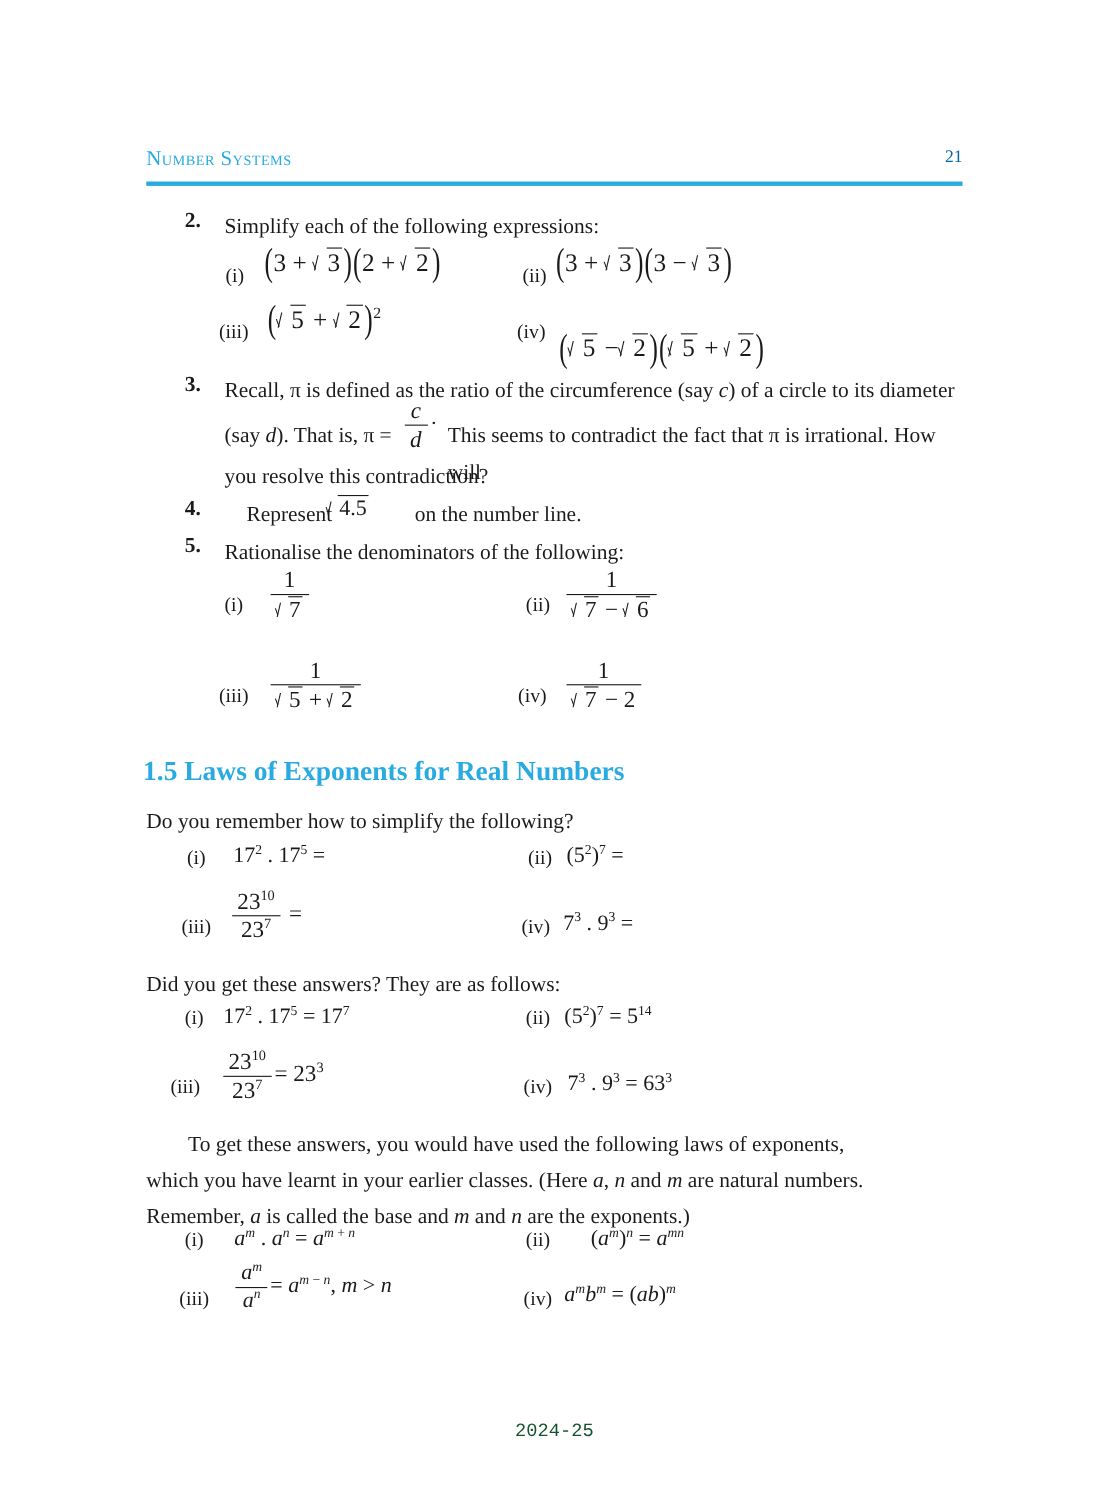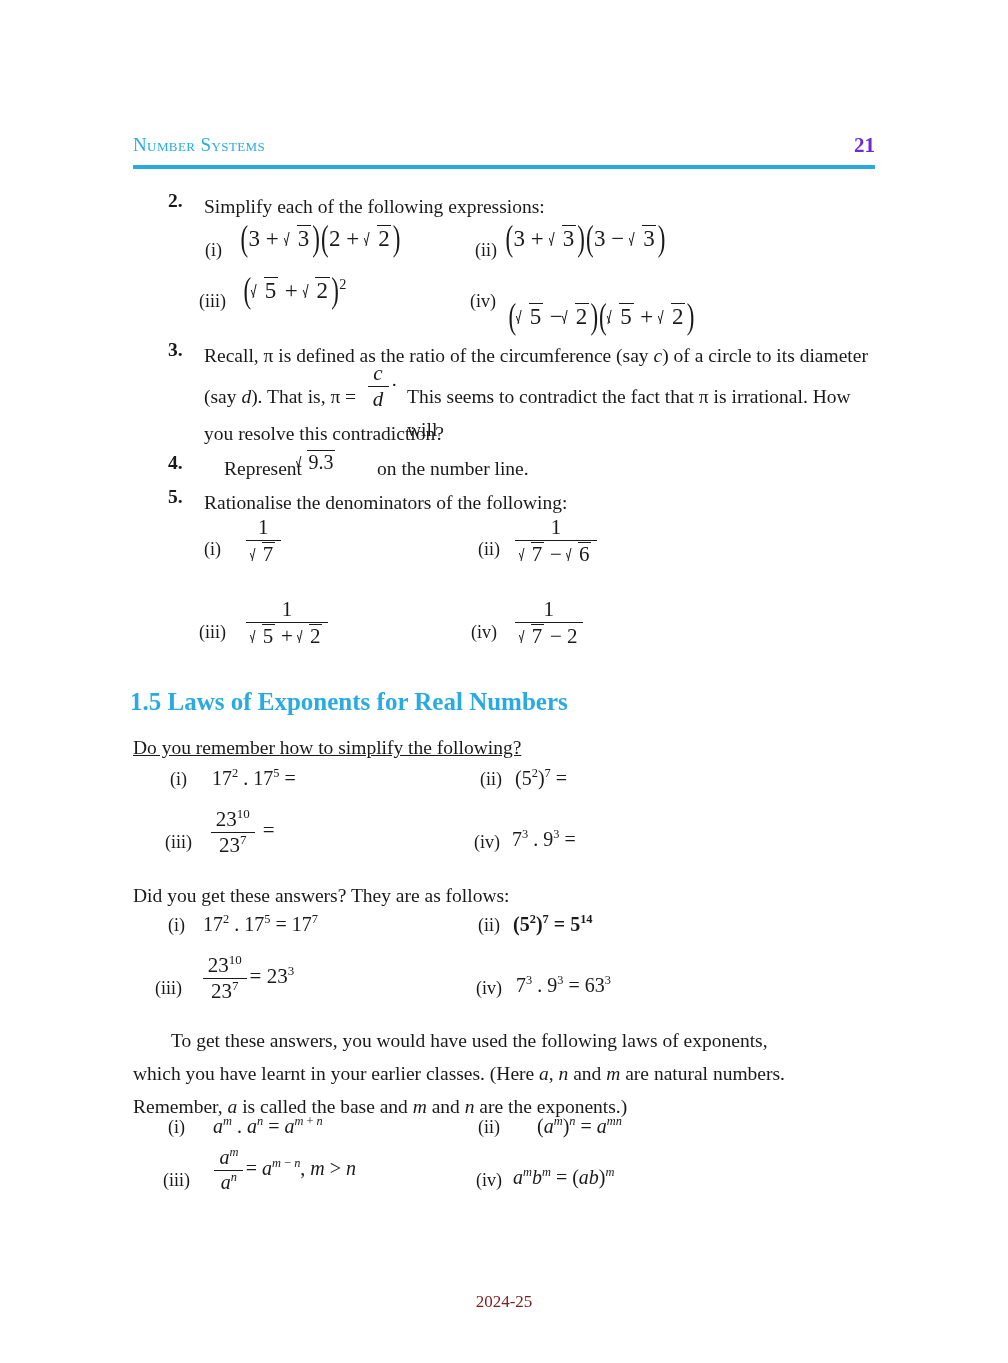--- a/index.html
+++ b/index.html
@@ -33,24 +33,23 @@
     justify-content: space-between;
   }
   .header-title {
     font-variant: small-caps;
     font-size: 19px;
     letter-spacing: 0.4px;
     color: #29abe2;
     line-height: 1;
   }
   .header-page {
-    font-size: 21px;
-    color: #6d28d9;
+    font-size: 16px;
+    color: #0369a1;
     line-height: 1;
-    font-weight: bold;
   }
   .header-rule {
     position: absolute;
     left: 133px;
     top: 165px;
     width: 742px;
     height: 4px;
     background: #29abe2;
   }
 
@@ -157,23 +156,23 @@
     white-space: nowrap;
   }
 
   
   .footer {
     position: absolute;
     left: 0;
     top: 1292px;
     width: 1008px;
     text-align: center;
-    font-family: Liberation Serif, serif;
+    font-family: Liberation Mono, monospace;
     font-size: 17px;
-    color: #7f1d1d;
+    color: #14532d;
   }
 </style>
 </head>
 <body>
 
 <div class="page">
 
   <div class="header">
     <span class="header-title">Number Systems</span>
     <span class="header-page">21</span>
@@ -212,21 +211,21 @@
   </div>
   <div style="position:absolute; left:365px; top:362px; font-size:21px;">
     <span class="frac"><span class="num"><i>c</i></span><span class="den"><i>d</i></span></span><span style="font-size:19.5px;">·</span>
   </div>
   <div class="item-body" style="left:407px; top:380px; width:472px;">This seems to contradict the fact that π is irrational. How will</div>
   <div class="item-body" style="left:204px; top:417px;">you resolve this contradiction?</div>
 
   <div class="item-num" style="left:168px; top:452px;">4.</div>
   <div class="item-body" style="left:204px; top:452px;margin-left:20px;">Represent</div>
   <div class="expr-sm" style="left:297px; top:450px;">
-    <span class="sqrt"><span class="rad">9.3</span></span>
+    <span class="sqrt"><span class="rad">4.5</span></span>
   </div>
   <div class="item-body" style="left:377px; top:452px;">on the number line.</div>
 
   <div class="item-num" style="left:168px; top:486px;">5.</div>
   <div class="item-body" style="left:204px; top:486px;">Rationalise the denominators of the following:</div>
 
   <div class="roman" style="left:204px; top:539px;">(i)</div>
   <div style="position:absolute; left:243px; top:516px; font-size:21px;">
     <span class="frac"><span class="num">1</span><span class="den"><span class="sqrt"><span class="rad">7</span></span></span></span>
   </div>
@@ -240,21 +239,21 @@
   <div style="position:absolute; left:243px; top:598px; font-size:21px;">
     <span class="frac"><span class="num">1</span><span class="den"><span class="sqrt"><span class="rad">5</span></span> +&nbsp;<span class="sqrt"><span class="rad">2</span></span></span></span>
   </div>
 
   <div class="roman" style="left:471px; top:622px;">(iv)</div>
   <div style="position:absolute; left:512px; top:598px; font-size:21px;">
     <span class="frac"><span class="num">1</span><span class="den"><span class="sqrt"><span class="rad">7</span></span> − 2</span></span>
   </div>
 
   <div class="section-heading" style="left:130px; top:688px;">1.5 Laws of Exponents for Real Numbers</div>
-  <div class="para" style="left:133px; top:731px;text-decoration:underline;">Do you remember how to simplify the following?</div>
+  <div class="para" style="left:133px; top:731px;">Do you remember how to simplify the following?</div>
 
   <div class="roman" style="left:170px; top:769px;">(i)</div>
   <div class="expr-sm" style="left:212px; top:767px;">
     17<sup>2</sup> . 17<sup>5</sup> =
   </div>
 
   <div class="roman" style="left:480px; top:769px;">(ii)</div>
   <div class="expr-sm" style="left:515px; top:767px;">
     (5<sup>2</sup>)<sup>7</sup> =
   </div>
@@ -270,21 +269,21 @@
   </div>
 
   <div class="para" style="left:133px; top:879px;">Did you get these answers? They are as follows:</div>
 
   <div class="roman" style="left:168px; top:915px;">(i)</div>
   <div class="expr-sm" style="left:203px; top:913px;">
     17<sup>2</sup> . 17<sup>5</sup> = 17<sup>7</sup>
   </div>
 
   <div class="roman" style="left:478px; top:915px;">(ii)</div>
-  <div class="expr-sm" style="left:513px; top:913px;font-weight:bold;">
+  <div class="expr-sm" style="left:513px; top:913px;">
     (5<sup>2</sup>)<sup>7</sup> = 5<sup>14</sup>
   </div>
 
   <div class="roman" style="left:155px; top:978px;">(iii)</div>
   <div style="position:absolute; left:200px; top:954px; font-size:21px;">
     <span class="frac"><span class="num">23<sup>10</sup></span><span class="den">23<sup>7</sup></span></span>= 23<sup>3</sup>
   </div>
 
   <div class="roman" style="left:476px; top:978px;">(iv)</div>
   <div class="expr-sm" style="left:516px; top:974px;">

